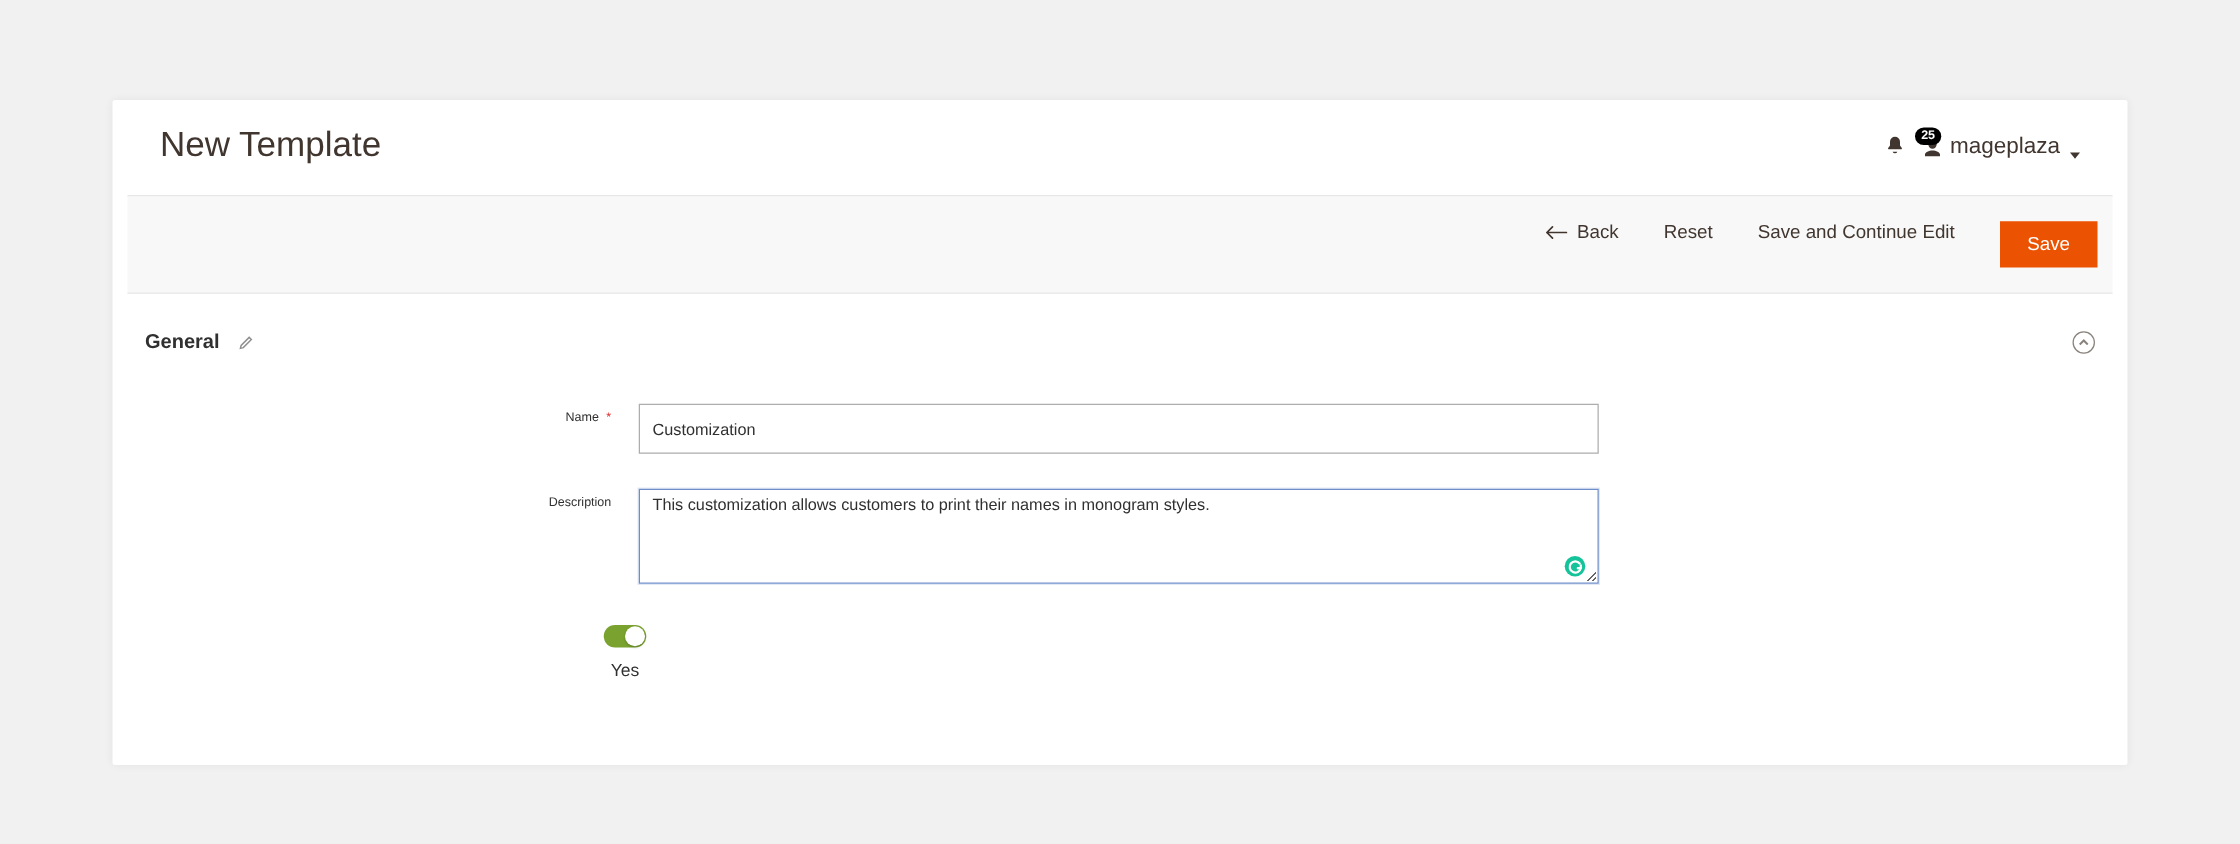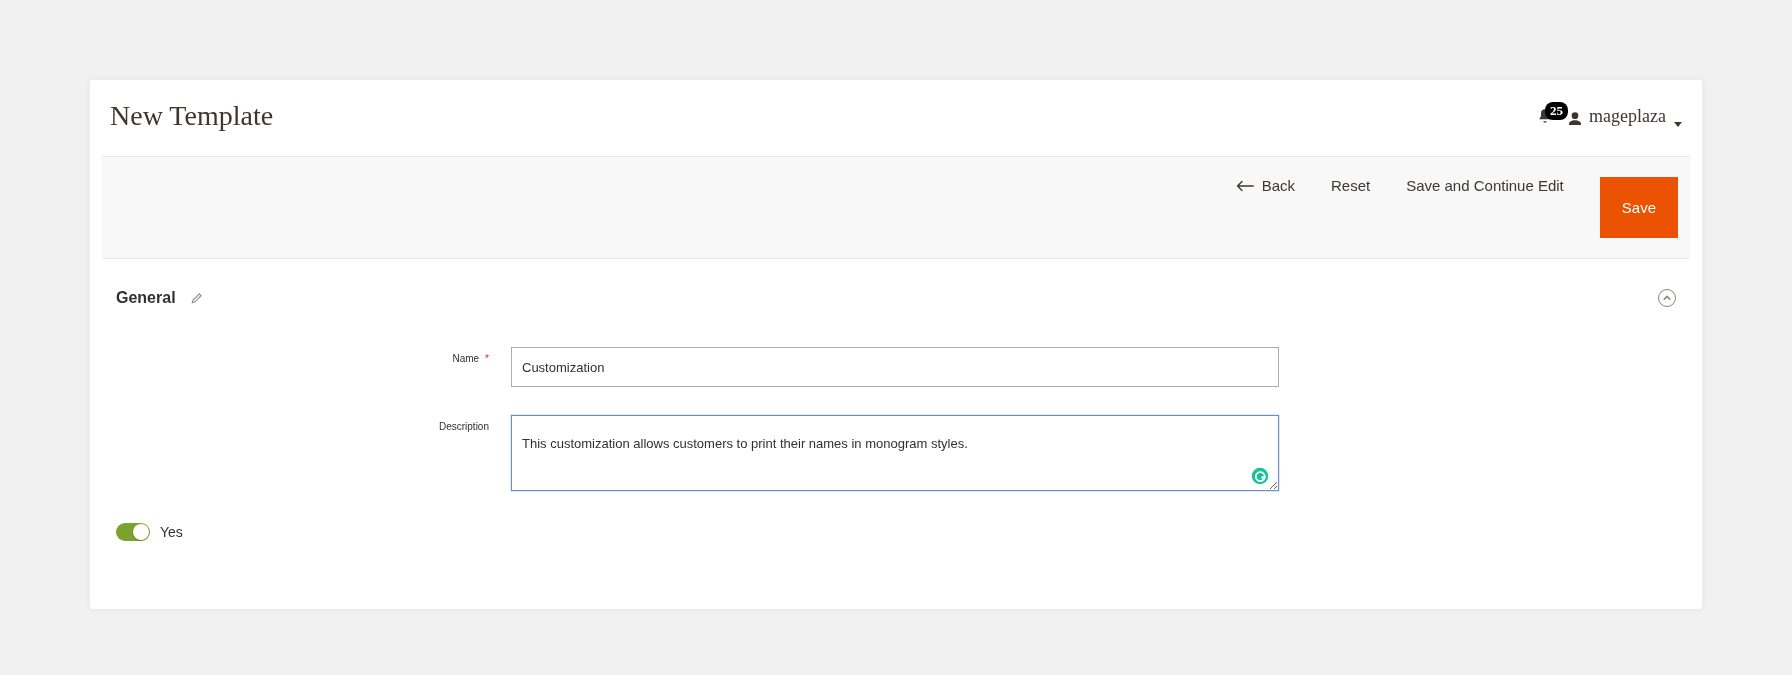--- a/index.html
+++ b/index.html
@@ -15,22 +15,21 @@
     }
     .card {
       background: #ffffff;
       border-radius: 2px;
       box-shadow: 0 0 8px rgba(0,0,0,0.06);
     }
     .header {
       display: flex;
       justify-content: space-between;
       align-items: center;
-      padding: 20px 20px 24px;
-      font-family: Liberation Serif, serif;
+      padding: 20px 38px 24px;
     }
     .page-title {
       font-size: 28px;
       font-weight: 400;
       color: #41362f;
     }
     .header-right {
       display: flex;
       align-items: center;
       gap: 14px;
@@ -40,24 +39,24 @@
       display: inline-flex;
       align-items: center;
     }
     .bell-icon svg {
       display: block;
       fill: #41362f;
     }
     .badge {
       position: absolute;
       top: -6px;
-      left: 8px;
+      left: 24px;
       background: #000000;
       color: #fff;
-      font-size: 13px;
+      font-size: 10px;
       font-weight: 700;
       padding: 1px 5px;
       border-radius: 8px;
       line-height: 1.2;
     }
     .account {
       display: flex;
       align-items: flex-end;
       gap: 6px;
       font-size: 18px;
@@ -105,21 +104,21 @@
       color: #41362f;
       background: none;
       border: none;
       cursor: pointer;
     }
     .action-bar .save-btn {
       background: #eb5202;
       color: #fff;
       border: none;
       font-size: 15px;
-      padding: 22px 22px;
+      padding: 10px 22px;
       cursor: pointer;
     }
     .section-header {
       display: flex;
       justify-content: space-between;
       align-items: center;
       padding: 30px 26px 16px;
       text-align: right;
     }
     .section-left {
@@ -186,21 +185,21 @@
       padding: 0 10px;
       font-size: 13px;
       color: #303030;
       outline: none;
     }
     .form-control textarea {
       width: 100%;
       height: 76px;
       border: 1px solid #6f8ec9;
       box-shadow: 0 0 0 1px rgba(111,142,201,0.2);
-      padding: 20px 10px;
+      padding: 4px 10px;
       font-size: 13px;
       color: #303030;
       outline: none;
       resize: both;
       font-family: inherit;
     }
     .grammarly {
       position: absolute;
       right: 10px;
       bottom: 10px;
@@ -209,20 +208,21 @@
       pointer-events: none;
     }
     .grammarly svg {
       width: 18px;
       height: 18px;
     }
     .toggle-row {
       display: flex;
       align-items: center;
       gap: 10px;
+      flex-direction: column;
     }
     .toggle {
       width: 34px;
       height: 18px;
       background: #79a22e;
       border-radius: 10px;
       position: relative;
       cursor: pointer;
     }
     .toggle .knob {

